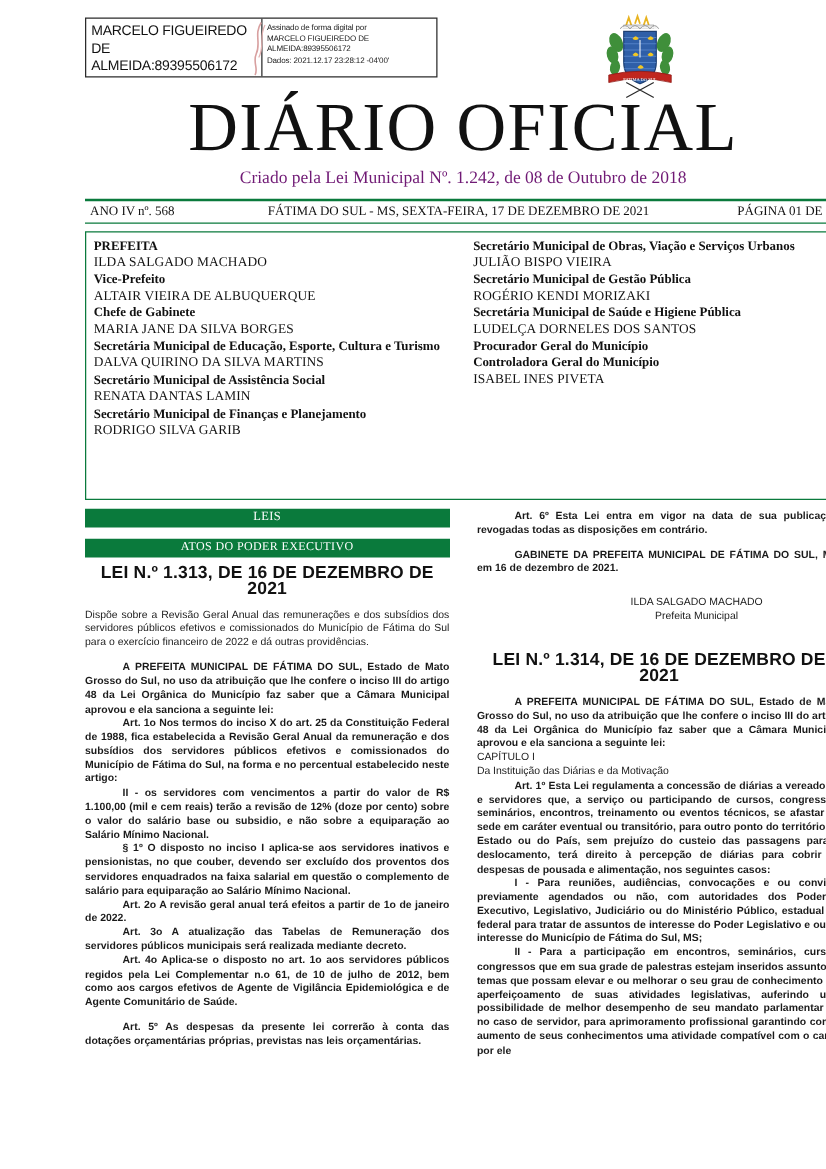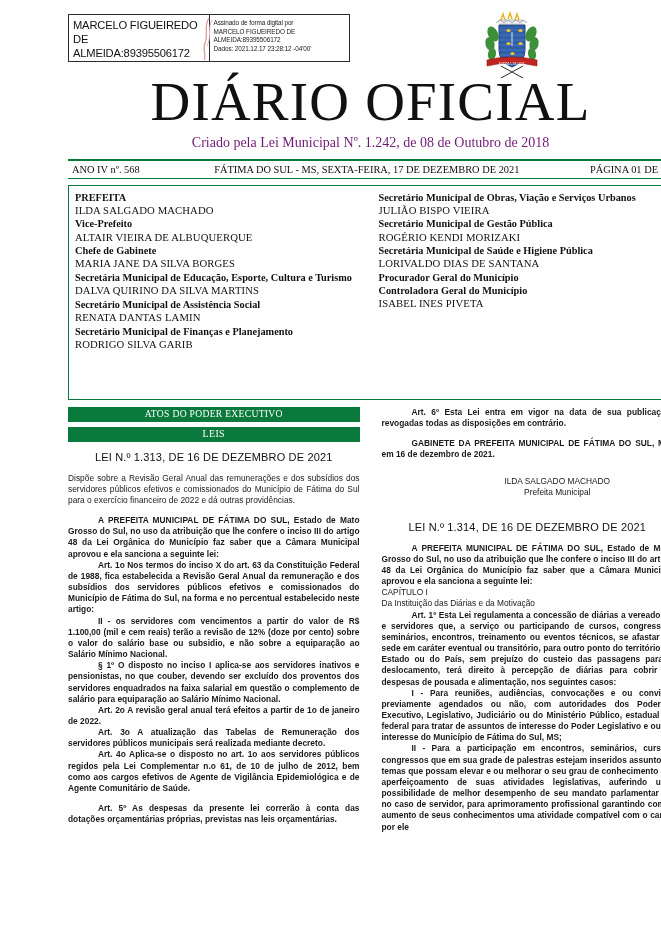--- a/index.html
+++ b/index.html
@@ -87,22 +87,22 @@
 
   .banner {
     background: #0a7a3c; color: #fff; text-align: center;
     font-family: "Liberation Serif", serif;
     font-size: 9.6px; line-height: 12.5px; letter-spacing: 0.3px;
     padding: 1px 0 1.5px 0; margin-bottom: 5px;
   }
   .banner.leis { font-size: 10px; margin-bottom: 9px; }
 
   .law-head {
-    text-align: center; font-weight: normal;
-    font-size: 11px; line-height: 13px; letter-spacing: 0.15px;
+    text-align: center; font-weight: bold;
+    font-size: 14px; line-height: 13px; letter-spacing: 0.15px;
     margin-bottom: 9px; color: #111;
   }
   p.body {
     font-size: 8.35px; line-height: 11.15px;
     text-align: justify; color: #1a1a1a;
     letter-spacing: 0.02px;
     margin-bottom: 0;
   }
   p.body.indent { text-indent: 30px; font-weight: bold; }
   p.body.gap { margin-top: 9px; }
@@ -204,37 +204,37 @@
       <div class="off-name">RENATA DANTAS LAMIN</div>
       <div class="off-role">Secretário Municipal de Finanças e Planejamento</div>
       <div class="off-name">RODRIGO SILVA GARIB</div>
     </div>
     <div class="off-col right">
       <div class="off-role">Secretário Municipal de Obras, Viação e Serviços Urbanos</div>
       <div class="off-name">JULIÃO BISPO VIEIRA</div>
       <div class="off-role">Secretário Municipal de Gestão Pública</div>
       <div class="off-name">ROGÉRIO KENDI MORIZAKI</div>
       <div class="off-role">Secretária Municipal de Saúde e Higiene Pública</div>
-      <div class="off-name">LORIVALDO DIAS DE SANTANA</div>
+      <div class="off-name">LUDELÇA DORNELES DOS SANTOS</div>
       <div class="off-role">Procurador Geral do Município</div>
       <div class="off-role">Controladora Geral do Município</div>
       <div class="off-name">ISABEL INES PIVETA</div>
     </div>
   </div>
 
   <div class="columns">
 
     <div class="col left">
+      <div class="banner leis">LEIS</div>
       <div class="banner">ATOS DO PODER EXECUTIVO</div>
-      <div class="banner leis">LEIS</div>
       <div class="law-head">LEI N.º 1.313, DE 16 DE DEZEMBRO DE 2021</div>
 
       <p class="body">Dispõe sobre a Revisão Geral Anual das remunerações e dos subsídios dos servidores públicos efetivos e comissionados do Município de Fátima do Sul para o exercício financeiro de 2022 e dá outras providências.</p>
       <p class="body indent gap">A PREFEITA MUNICIPAL DE FÁTIMA DO SUL, Estado de Mato Grosso do Sul, no uso da atribuição que lhe confere o inciso III do artigo 48 da Lei Orgânica do Município faz saber que a Câmara Municipal aprovou e ela sanciona a seguinte lei:</p>
-      <p class="body indent">Art. 1o Nos termos do inciso X do art. 63 da Constituição Federal de 1988, fica estabelecida a Revisão Geral Anual da remuneração e dos subsídios dos servidores públicos efetivos e comissionados do Município de Fátima do Sul, na forma e no percentual estabelecido neste artigo:</p>
+      <p class="body indent">Art. 1o Nos termos do inciso X do art. 25 da Constituição Federal de 1988, fica estabelecida a Revisão Geral Anual da remuneração e dos subsídios dos servidores públicos efetivos e comissionados do Município de Fátima do Sul, na forma e no percentual estabelecido neste artigo:</p>
       <p class="body indent">II - os servidores com vencimentos a partir do valor de R$ 1.100,00 (mil e cem reais)  terão a revisão  de 12% (doze por cento) sobre o valor do salário base ou subsidio, e não sobre a equiparação ao Salário Mínimo Nacional.</p>
       <p class="body indent">§ 1º O disposto no inciso I aplica-se aos servidores inativos e pensionistas, no  que couber, devendo ser excluído dos proventos dos servidores enquadrados na faixa salarial em questão o complemento de salário para equiparação ao Salário Mínimo Nacional.</p>
       <p class="body indent">Art. 2o A revisão geral anual terá efeitos a partir de 1o de janeiro de 2022.</p>
       <p class="body indent">Art. 3o A atualização das Tabelas de Remuneração dos servidores públicos municipais será realizada mediante decreto.</p>
       <p class="body indent">Art.  4o Aplica-se o disposto no art. 1o aos servidores públicos regidos pela Lei Complementar n.o 61, de 10 de julho de 2012, bem como aos cargos efetivos de Agente de Vigilância Epidemiológica e  de Agente Comunitário de Saúde.</p>
       <p class="body indent gap">Art. 5º As despesas da presente lei correrão à conta das dotações orçamentárias próprias, previstas nas leis orçamentárias.</p>
     </div>
 
     <div class="col right">
       <p class="body indent">Art. 6º Esta Lei entra em vigor na data de sua publicação, revogadas todas as disposições em contrário.</p>

